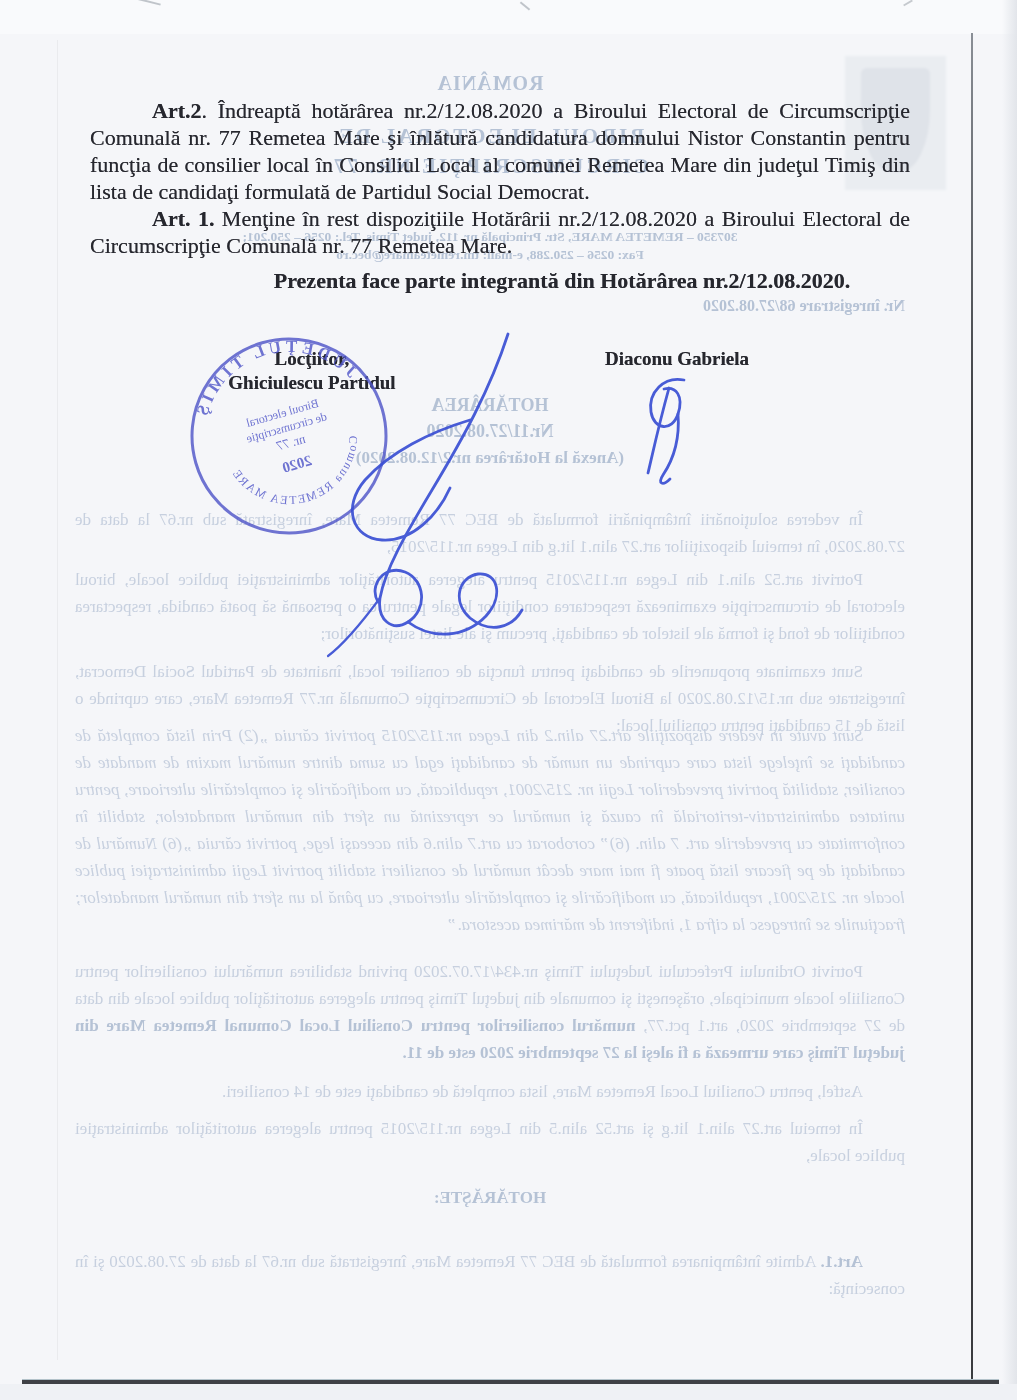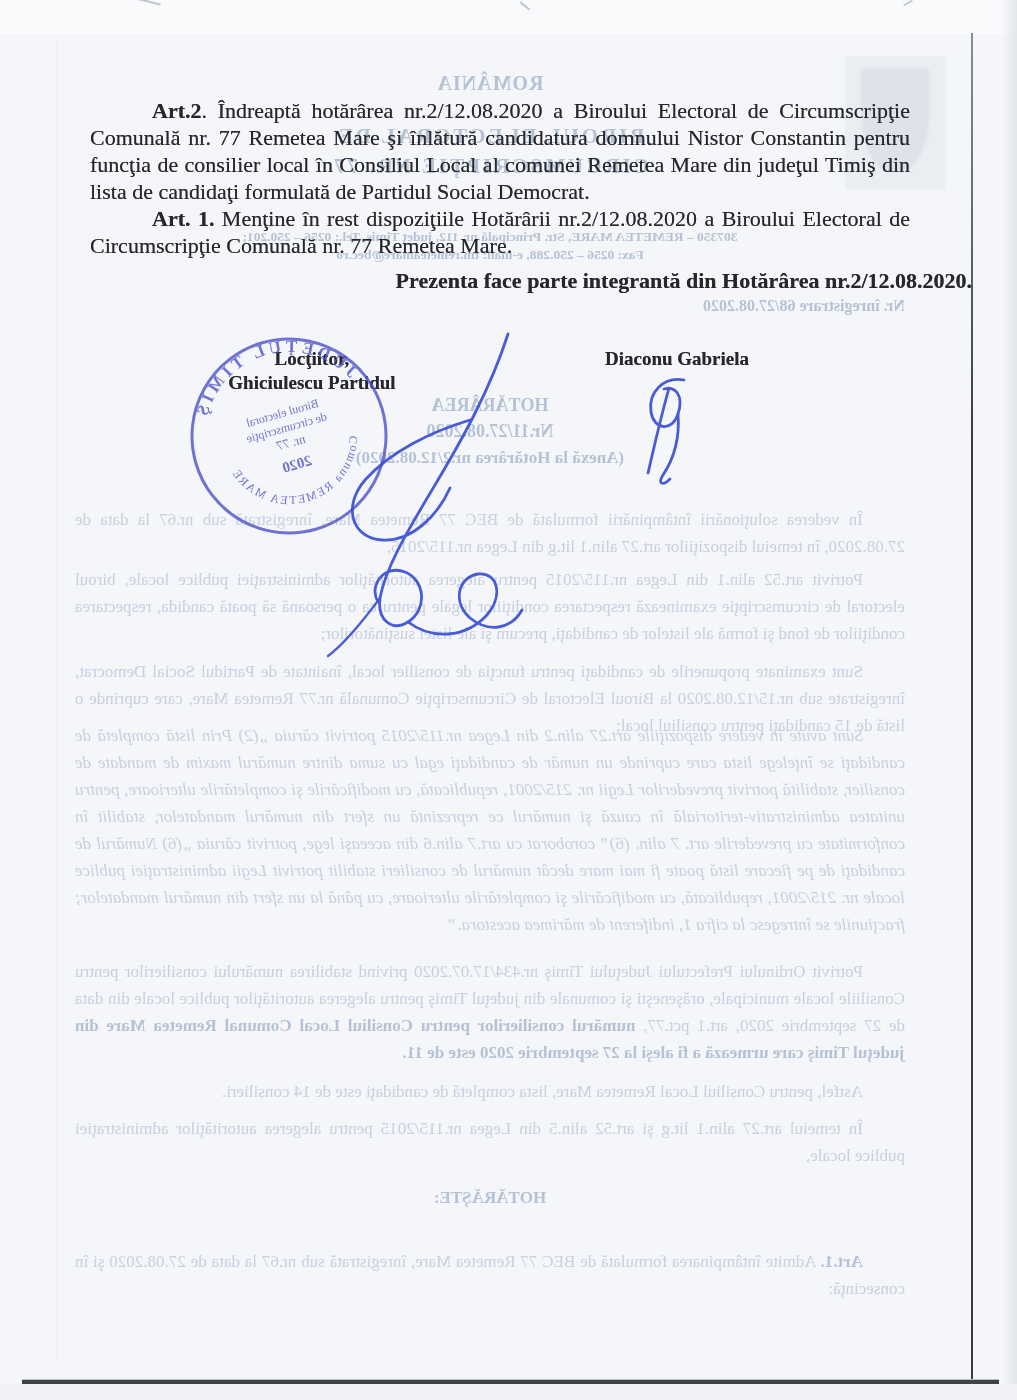--- a/index.html
+++ b/index.html
@@ -86,21 +86,21 @@
     <div class="g g-ind" style="top:1078px">Astfel, pentru Consiliul Local Remetea Mare, lista completă de candidaţi este de 14 consilieri.</div>
     <div class="g g-ind" style="top:1115px">În temeiul art.27 alin.1 lit.g şi art.52 alin.5 din Legea nr.115/2015 pentru alegerea autorităţilor administraţiei publice locale,</div>
     <div class="g g-c g-b" style="top:1184px">HOTĂRĂŞTE:</div>
     <div class="g g-ind" style="top:1248px"><span class="g-b">Art.1.</span><span> Admite întâmpinarea formulată de BEC 77 Remetea Mare, înregistrată sub nr.67 la data de 27.08.2020 şi în consecinţă:</span></div>
   </div>
 
   <div class="ft para indent" style="top:86px"><span class="b">Art.2</span><span>. Îndreaptă hotărârea nr.2/12.08.2020 a Biroului Electoral de Circumscripţie Comunală nr. 77 Remetea Mare şi înlătură candidatura domnului Nistor Constantin pentru funcţia de consilier local în Consiliul Local al comunei Remetea Mare din judeţul Timiş din lista de candidaţi formulată de Partidul Social Democrat.</span></div>
 
   <div class="ft para indent" style="top:194px"><span class="b">Art. 1.</span><span> Menţine în rest dispoziţiile Hotărârii nr.2/12.08.2020 a Biroului Electoral de Circumscripţie Comunală nr. 77 Remetea Mare.</span></div>
 
-  <div class="ft para b" style="top:256px;text-align:right;padding-left:62px">Prezenta face parte integrantă din Hotărârea nr.2/12.08.2020.</div>
+  <div class="ft para b" style="top:256px;text-align:center;padding-left:62px">Prezenta face parte integrantă din Hotărârea nr.2/12.08.2020.</div>
 
 
   <div class="sig-col" style="left:172px;top:347px">
     <div>Locţiitor,</div>
     <div>Ghiciulescu Partidul</div>
   </div>
   <div class="sig-col" style="left:537px;top:347px">
     <div>Diaconu Gabriela</div>
   </div>
 

